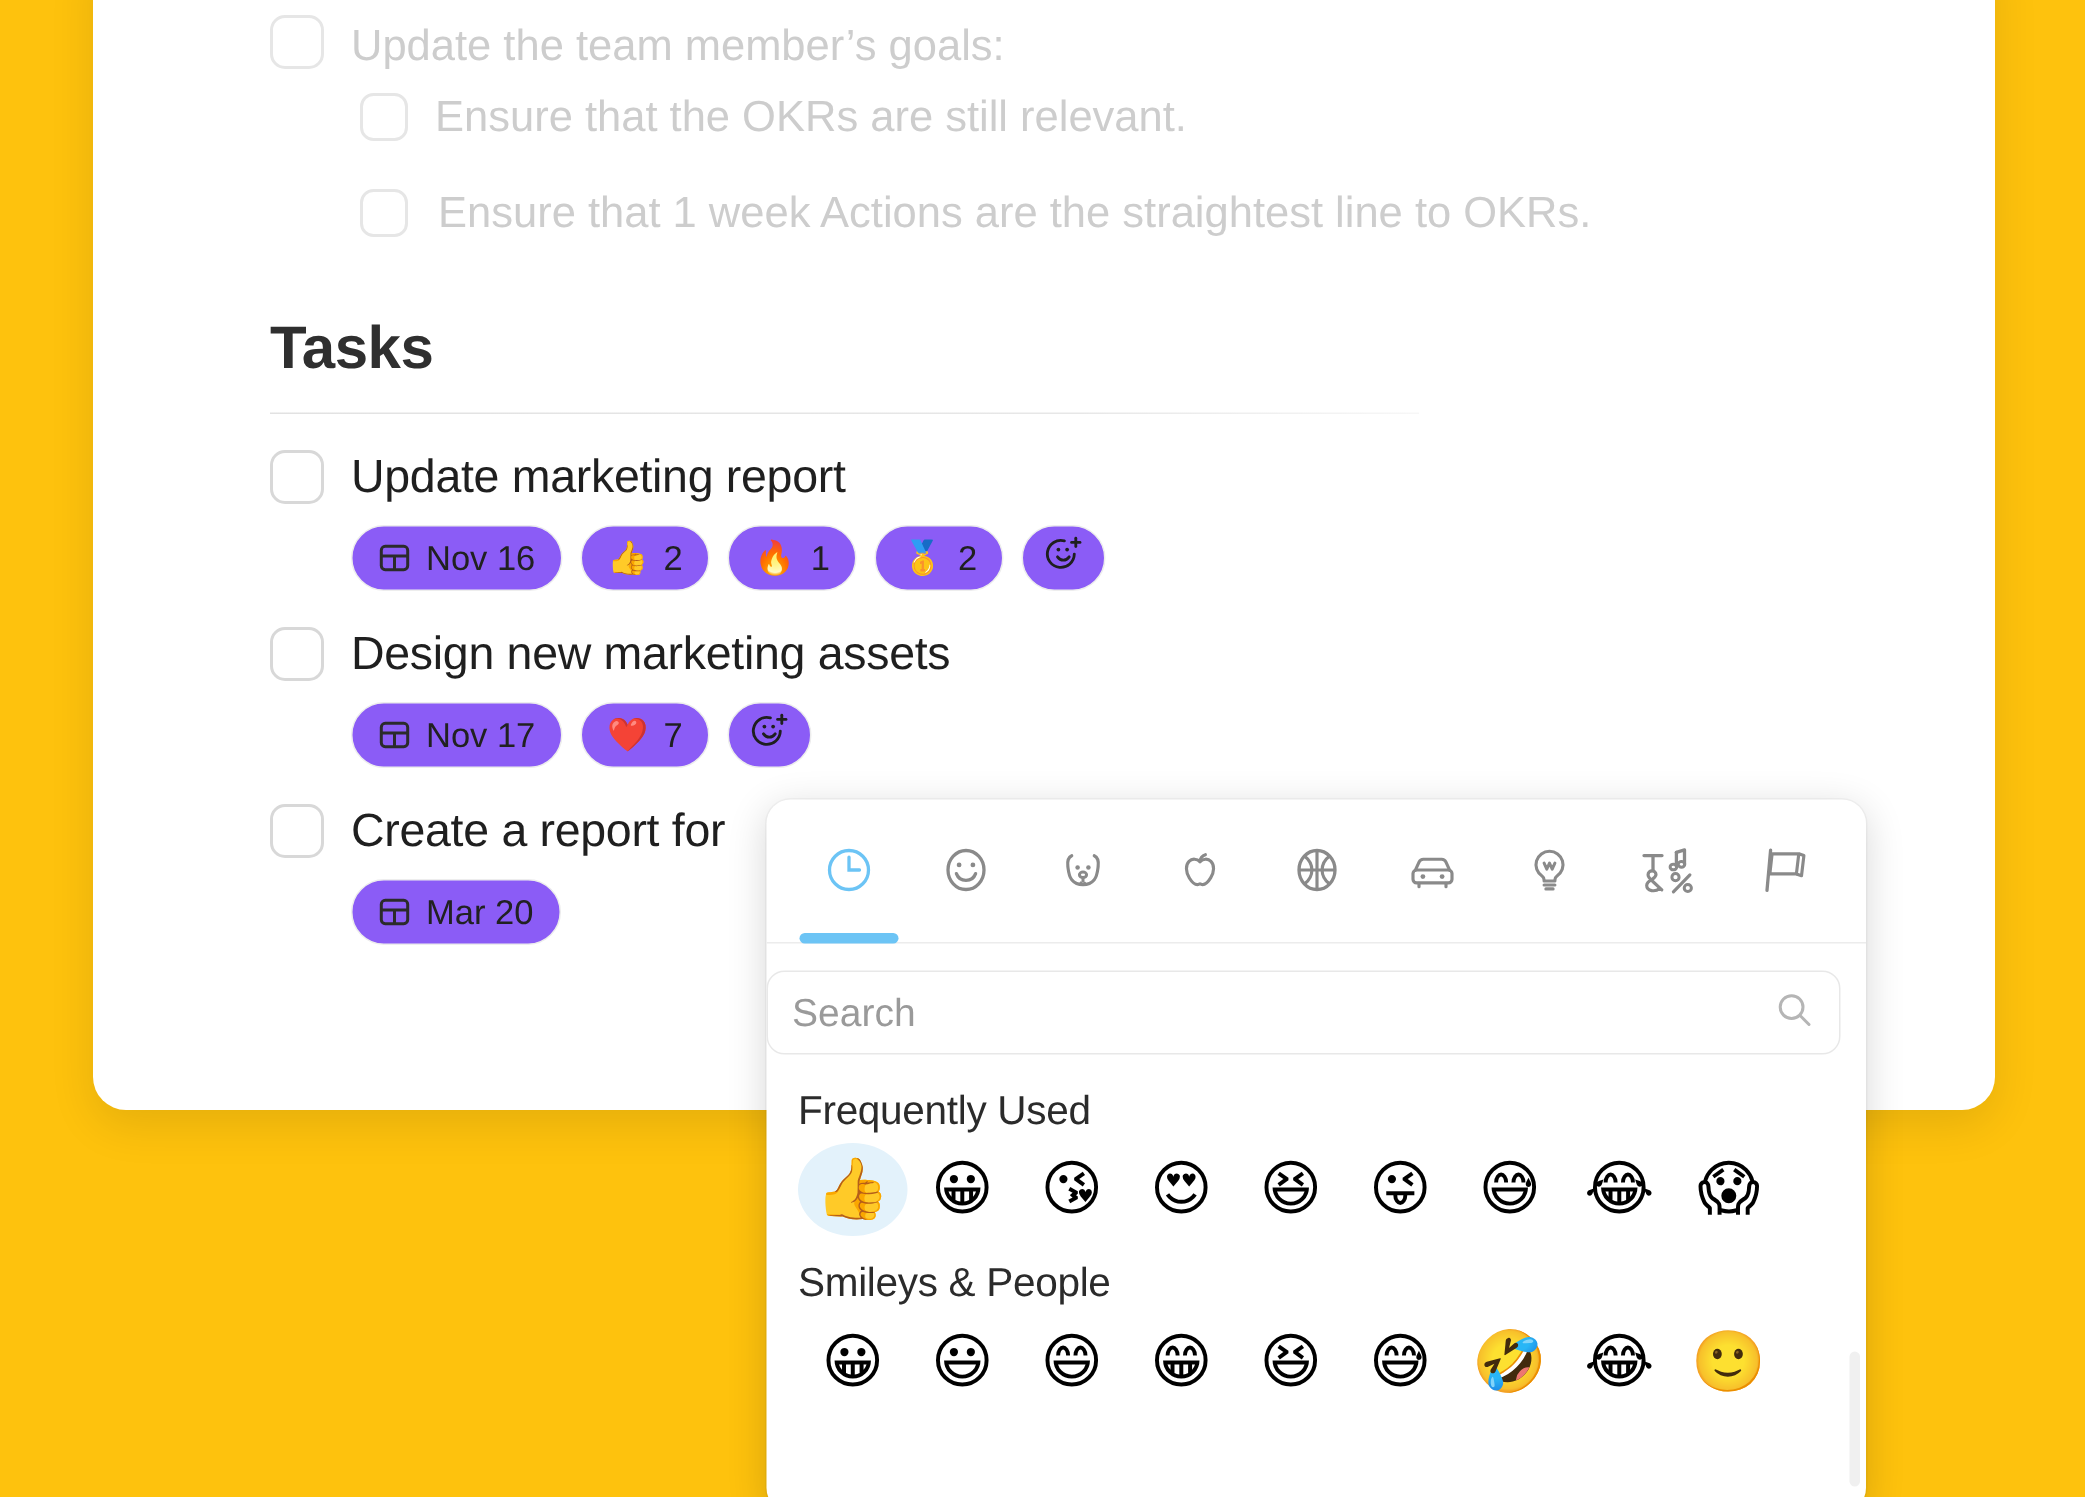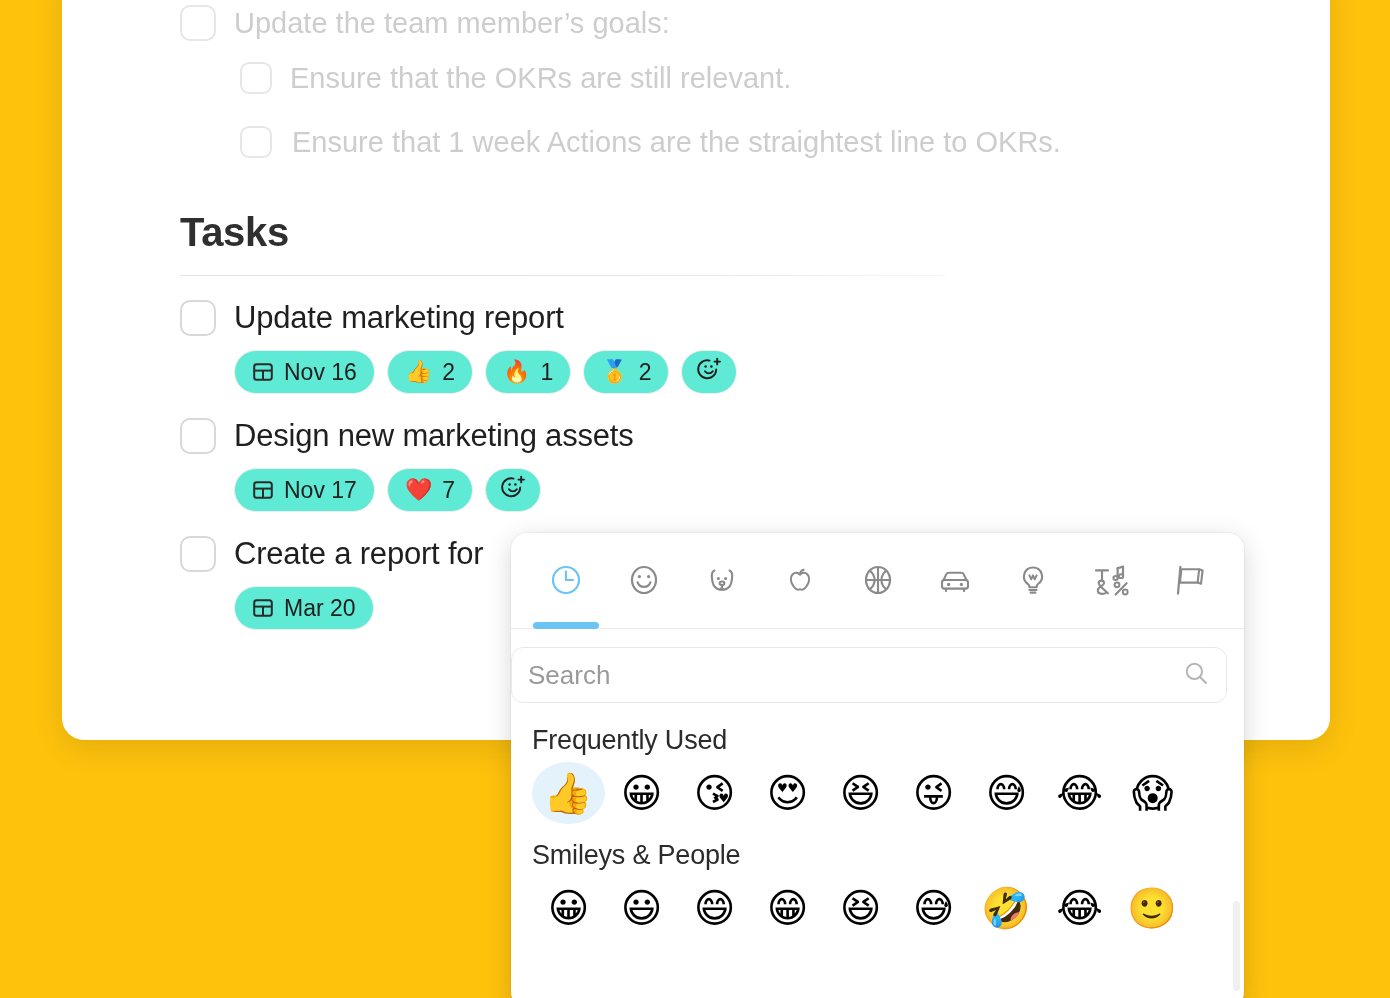--- a/index.html
+++ b/index.html
@@ -41,21 +41,21 @@
 
   .faded-row {
     display: flex;
     align-items: center;
     gap: 18px;
     color: #cdcdcd;
     font-size: 29px;
     line-height: 1.0;
     white-space: nowrap;
   }
-  .faded-row.r1 { height: 46px; }
+  .faded-row.r1 { height: 46px; align-items: flex-end; }
   .faded-row.r2 { height: 64px; margin-left: 60px; }
   .faded-row.r3 { height: 64px; margin-left: 60px; gap: 20px; }
 
   .cb {
     flex: 0 0 auto;
     width: 36px;
     height: 36px;
     border: 2px solid #d8d8d8;
     border-radius: 10px;
     background: #fff;
@@ -101,21 +101,21 @@
     margin-left: 54px;
   }
 
   .chip {
     display: inline-flex;
     align-items: center;
     gap: 10px;
     height: 44px;
     padding: 0 17px;
     border-radius: 22px;
-    background: #5eead4;
+    background: #8b5cf6;
     border: 1px solid #ededed;
     font-size: 23px;
     color: #212121;
     white-space: nowrap;
   }
   .chip .emo { font-size: 22px; line-height: 1; }
   .chip .cnt { color: #1f1f1f; font-size: 23px; }
   .chip.add { padding: 0 14px; }
 
   .cal-ico { display: block; }

